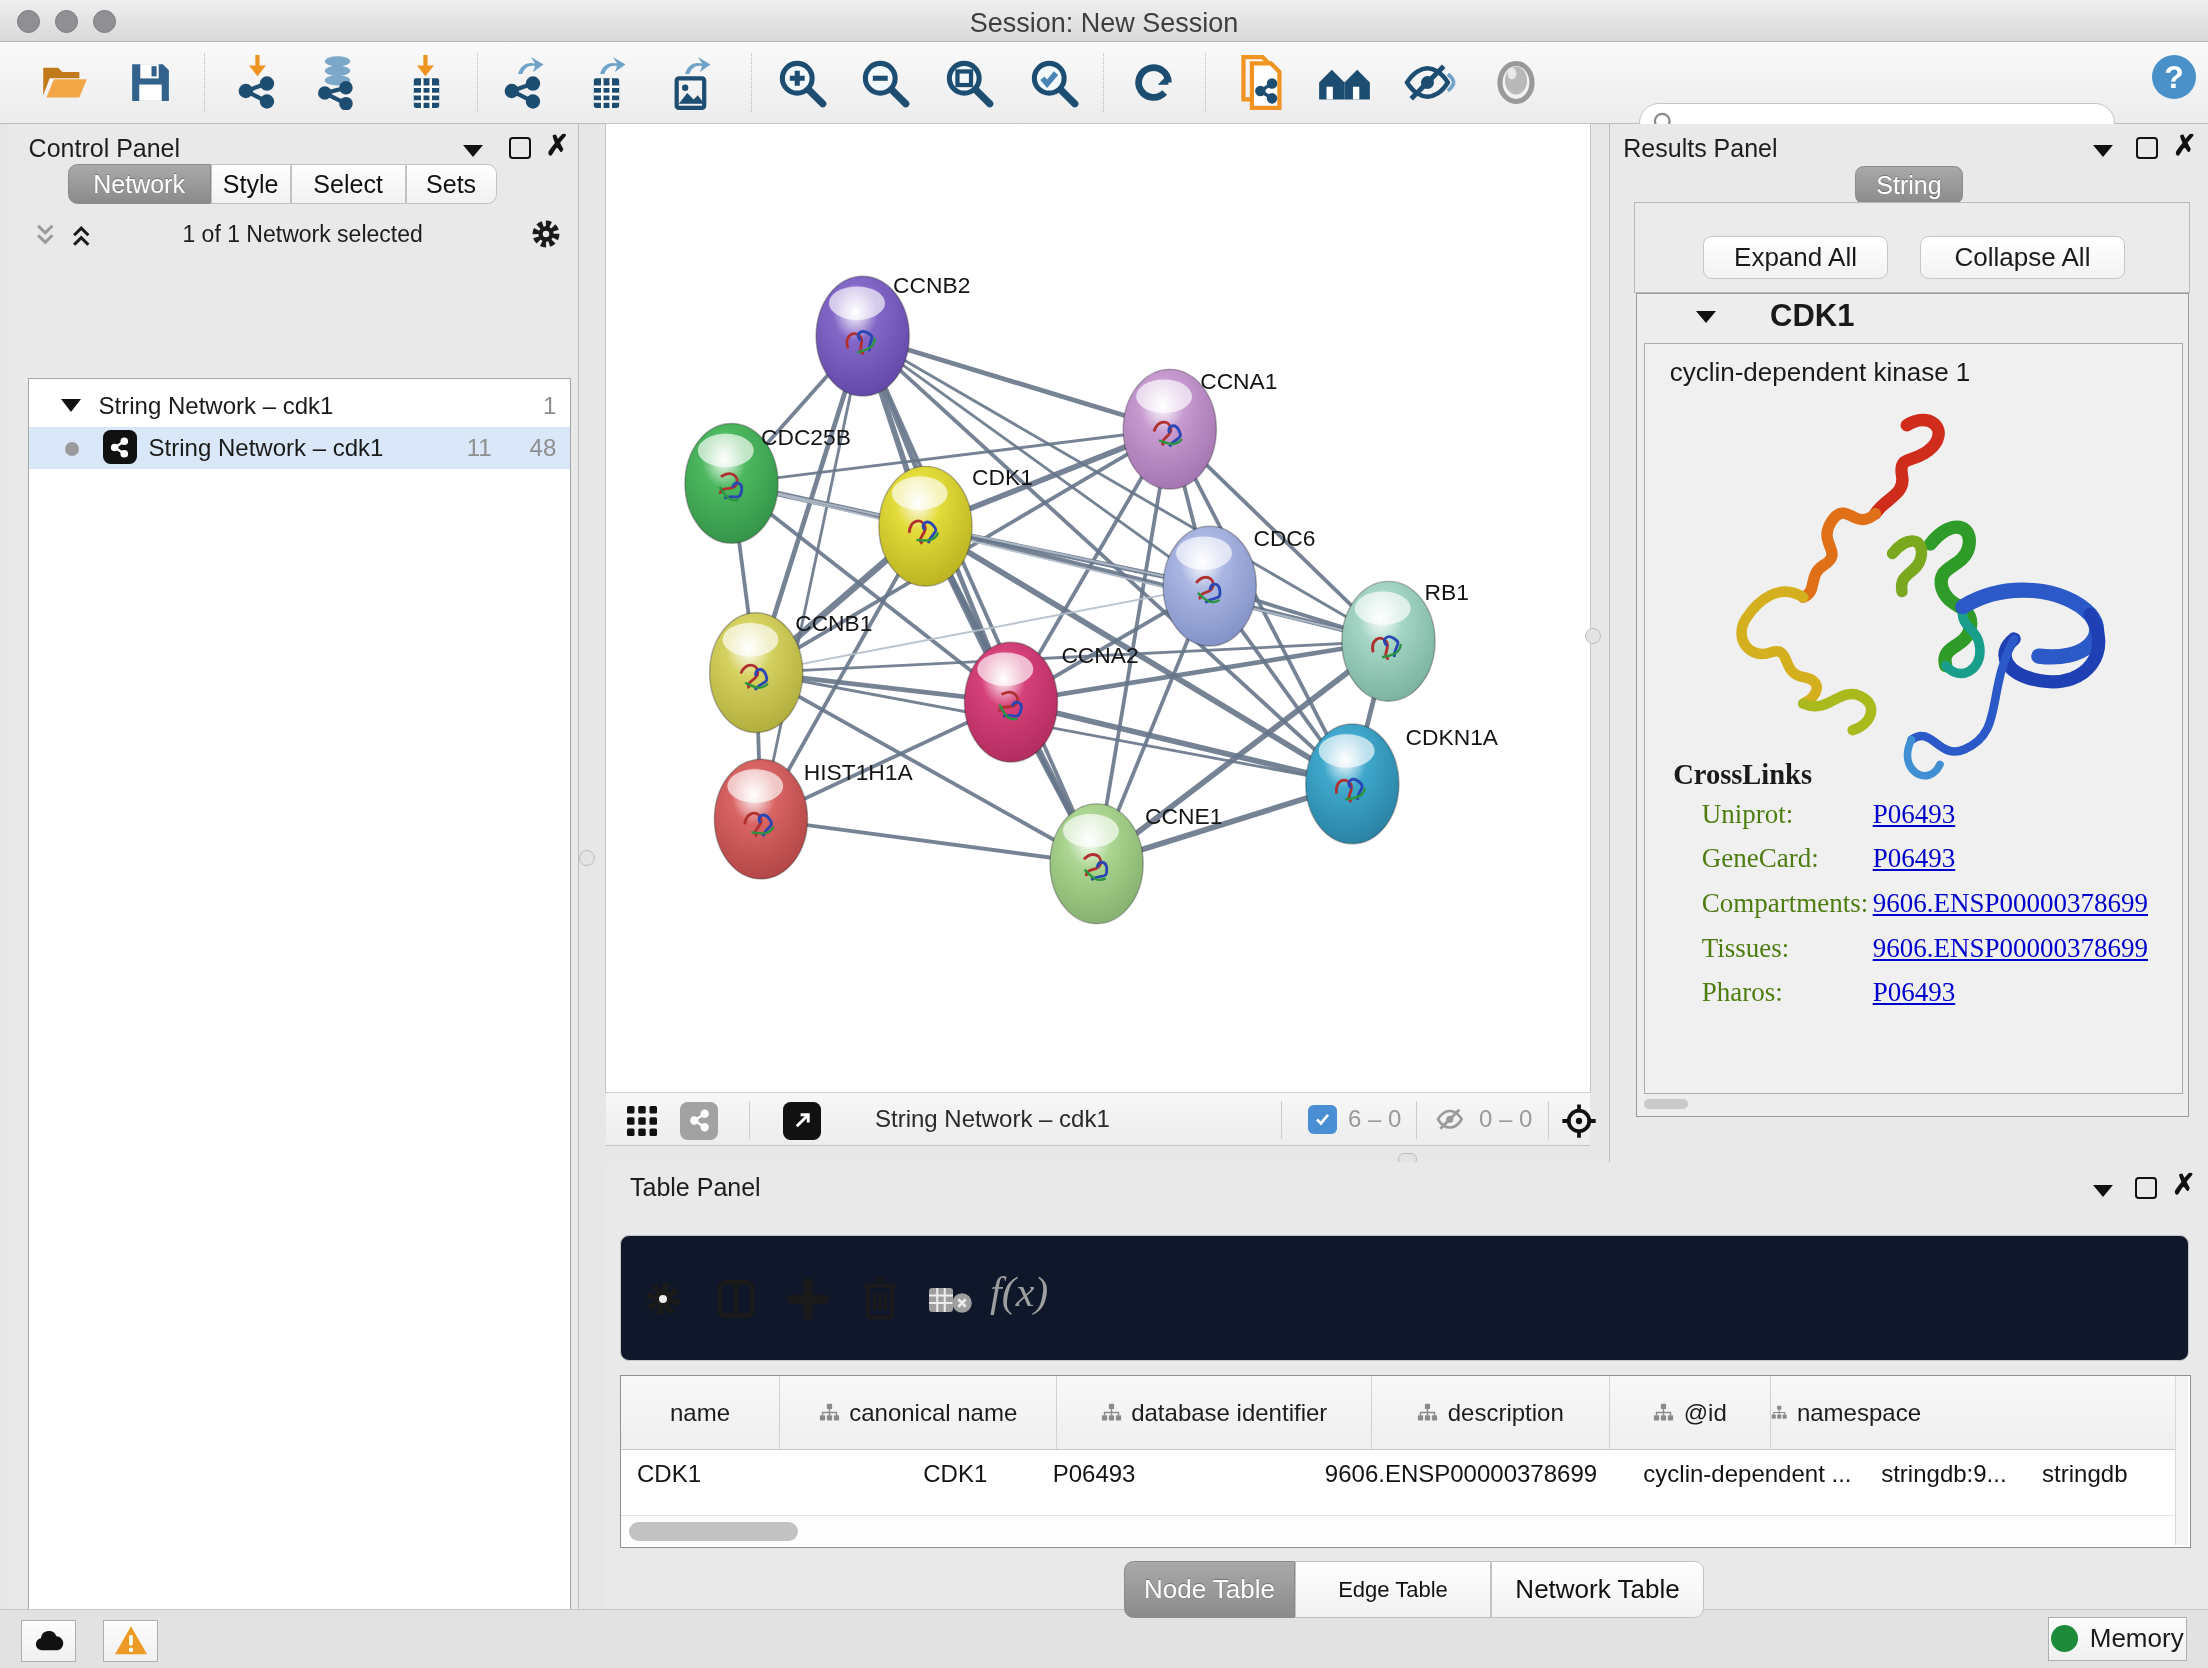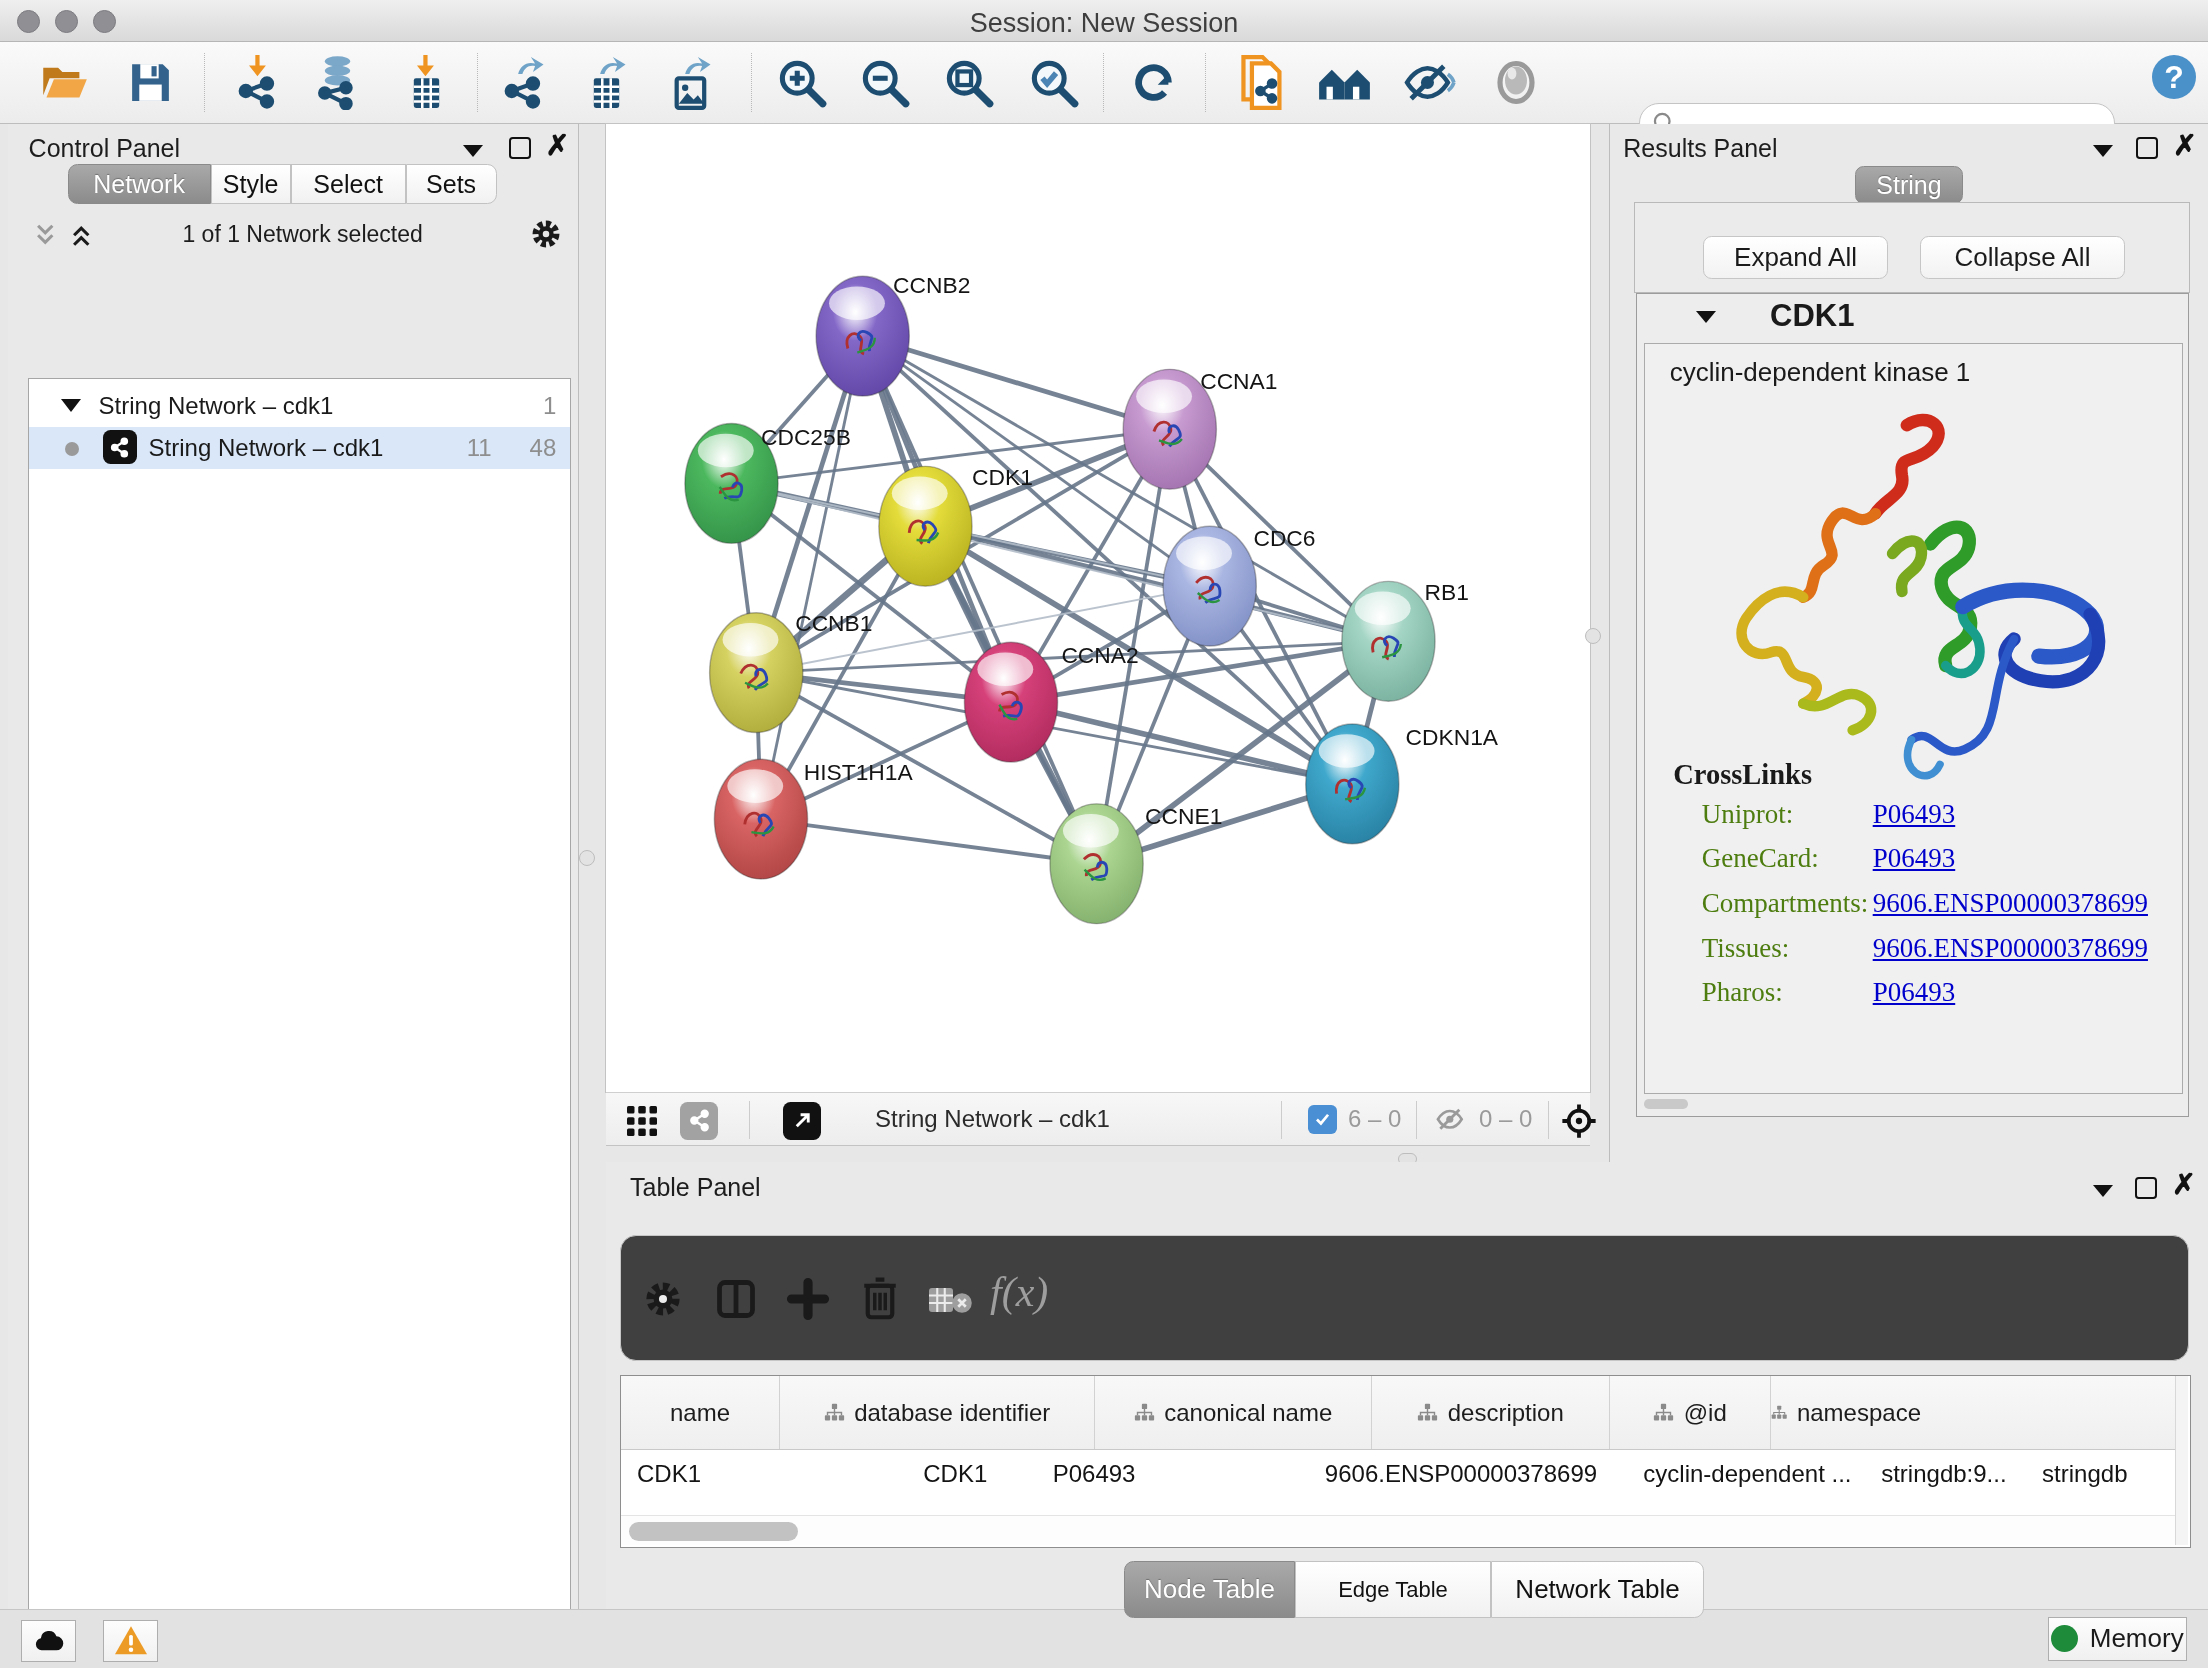--- a/index.html
+++ b/index.html
@@ -36,21 +36,21 @@
 .nb-txt{font-size:24px;color:#2a2a2a;top:12.4px}
 .nb-gray{color:#9a9a9a}
 .grip{background:#e3e3e3;border:1px solid #bdbdbd;border-radius:50%}
 
 .res-box{border:1px solid #b9b9b9;background:#ebebeb}
 .btn{display:flex;align-items:center;justify-content:center;font-size:26px;background:linear-gradient(#ffffff,#f2f2f2);border:1px solid #c6c6c6;border-radius:8.6px;cursor:pointer}
 .serif{font-family:Liberation Serif, serif}
 .xl-label{font-size:27px;color:#4d7c0f}
 .xl-link{font-size:27px;color:#0000cd;text-decoration:underline;cursor:pointer}
 
-.tblbar{left:620px;top:1235px;width:1569px;height:126px;background:#404040;border:1px solid #c6c6c6;border-radius:16px}
+.tblbar{left:620px;top:1235px;width:1569px;height:126px;background:#0f172a;border:1px solid #c6c6c6;border-radius:9px}
 .tbl{left:620px;top:1375px;width:1571px;height:173px;background:#fff;border:1.9px solid #8e8e8e}
 .th{display:flex;align-items:center;justify-content:center;gap:9.5px;font-size:24px;color:#1c1c1c;border-right:1px solid #d2d2d2;height:100%;overflow:hidden;white-space:nowrap}
 .td{font-size:24px;color:#141414;overflow:hidden;white-space:nowrap;padding-top:9.5px}
 .footer{left:0;top:1609px;width:2208px;height:59px;background:#e2e2e2;border-top:1px solid #c6c6c6}
 .fbtn{background:linear-gradient(#fdfdfd,#f0f0f0);border:1.9px solid #aeaeae;display:flex;align-items:center;justify-content:center;cursor:pointer}
 </style>
 </head>
 <body>
 
 <div id="app">
@@ -673,44 +673,44 @@
         <path d="M20.5 9.5l5 5m0-5l-5 5" stroke="#ececec" stroke-width="1.8"></path>
       </svg>
     <div class="abs" style="left:369px;top:32px;font-size:42px;color:#9e9e9e;font-family:'Liberation Serif',serif;font-style:italic">f(x)</div>
   </div>
 
   <div class="abs tbl">
     <div class="abs" style="left:0;top:0;width:1554px;height:74px;background:linear-gradient(#f8f8f8,#efefef);border-bottom:1px solid #c9c9c9;display:flex">
       <div class="th" style="width:159px">
           <span>name</span>
         </div>
+      <div class="th" style="width:277px">
+          <svg width="21" height="21" viewBox="0 0 24 24">
+            <g fill="#8a8a8a">
+              <rect x="9" y="2" width="6" height="6" rx="1"></rect>
+              <rect x="1" y="15" width="6" height="6" rx="1"></rect>
+              <rect x="9" y="15" width="6" height="6" rx="1"></rect>
+              <rect x="17" y="15" width="6" height="6" rx="1"></rect>
+            </g>
+            <path d="M12 8v4M4 15v-3h16v3M12 12v3" stroke="#8a8a8a" stroke-width="1.6" fill="none"></path>
+          </svg>
+          <span>canonical name</span>
+        </div>
       <div class="th" style="width:315px">
           <svg width="21" height="21" viewBox="0 0 24 24">
             <g fill="#8a8a8a">
               <rect x="9" y="2" width="6" height="6" rx="1"></rect>
               <rect x="1" y="15" width="6" height="6" rx="1"></rect>
               <rect x="9" y="15" width="6" height="6" rx="1"></rect>
               <rect x="17" y="15" width="6" height="6" rx="1"></rect>
             </g>
             <path d="M12 8v4M4 15v-3h16v3M12 12v3" stroke="#8a8a8a" stroke-width="1.6" fill="none"></path>
           </svg>
           <span>database identifier</span>
         </div>
-      <div class="th" style="width:277px">
-          <svg width="21" height="21" viewBox="0 0 24 24">
-            <g fill="#8a8a8a">
-              <rect x="9" y="2" width="6" height="6" rx="1"></rect>
-              <rect x="1" y="15" width="6" height="6" rx="1"></rect>
-              <rect x="9" y="15" width="6" height="6" rx="1"></rect>
-              <rect x="17" y="15" width="6" height="6" rx="1"></rect>
-            </g>
-            <path d="M12 8v4M4 15v-3h16v3M12 12v3" stroke="#8a8a8a" stroke-width="1.6" fill="none"></path>
-          </svg>
-          <span>canonical name</span>
-        </div>
       <div class="th" style="width:238px">
           <svg width="21" height="21" viewBox="0 0 24 24">
             <g fill="#8a8a8a">
               <rect x="9" y="2" width="6" height="6" rx="1"></rect>
               <rect x="1" y="15" width="6" height="6" rx="1"></rect>
               <rect x="9" y="15" width="6" height="6" rx="1"></rect>
               <rect x="17" y="15" width="6" height="6" rx="1"></rect>
             </g>
             <path d="M12 8v4M4 15v-3h16v3M12 12v3" stroke="#8a8a8a" stroke-width="1.6" fill="none"></path>
           </svg>

